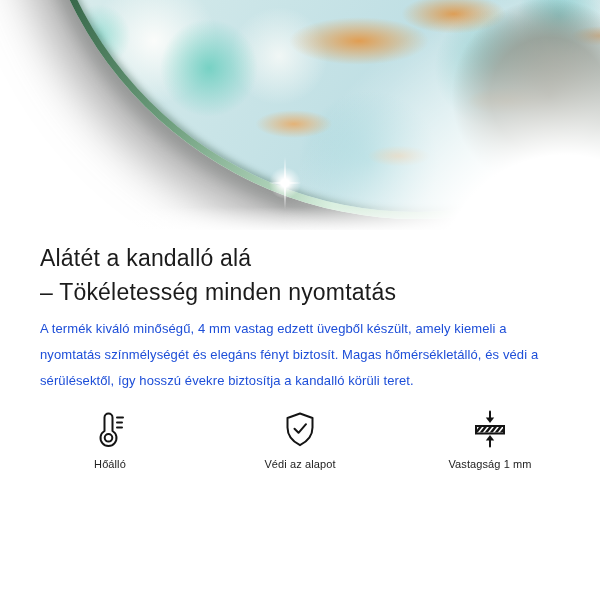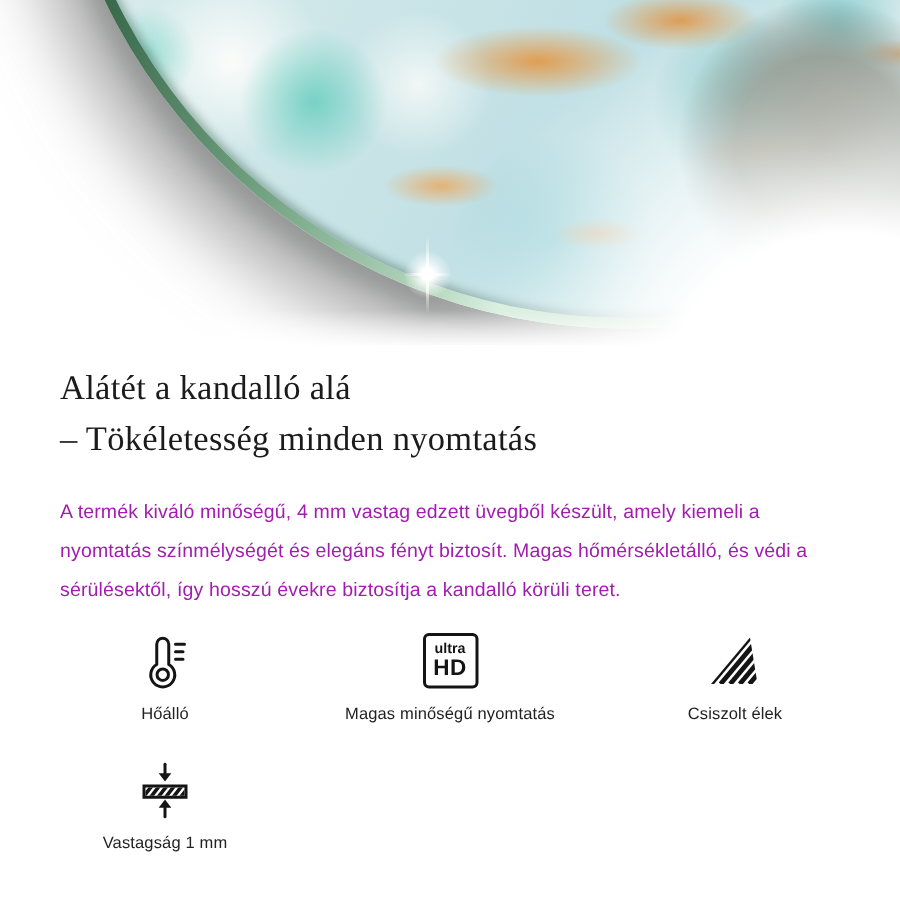--- a/index.html
+++ b/index.html
@@ -49,25 +49,25 @@
   .hero-fade{
     position:absolute;inset:0;z-index:3;pointer-events:none;
     background:
       radial-gradient(circle 300px at 565px 280px, #fff 0 125px, rgba(255,255,255,0) 290px),
       linear-gradient(to bottom, rgba(255,255,255,0) 90%, rgba(255,255,255,.9) 100%);
   }
 
   
   .content{position:relative;padding:8px 40px 0;}
   h1{
-    margin:4px 0 0;font-family:Liberation Serif, serif;font-weight:400;
+    margin:4px 0 0;font-family:Liberation Sans, sans-serif;font-weight:400;
     font-size:23px;line-height:1.47;color:#1b1b1b;letter-spacing:.2px;
   }
   .desc{
-    margin:18px 0 0;font-size:13px;line-height:26px;color:#a21caf;letter-spacing:.1px;
+    margin:6px 0 0;font-size:13px;line-height:26px;color:#1d4ed8;letter-spacing:.1px;
   }
 
   .features{
     display:grid;grid-template-columns:repeat(3,1fr);row-gap:26px;
     margin:16px -25px 0;
   }
   .feature{display:flex;flex-direction:column;align-items:center;}
   .f-icon{height:38px;display:flex;align-items:center;justify-content:center;}
   .f-label{margin-top:10px;font-size:11px;color:#222;letter-spacing:.1px;}
   svg.ic{display:block;}
@@ -106,52 +106,32 @@
         <div class="f-icon">
           <svg class="ic" width="40" height="40" viewBox="0 0 40 40" fill="none" stroke="#141414" stroke-width="2" stroke-linecap="round" stroke-linejoin="round">
             <path d="M14.5 8.5 a4 4 0 0 1 8 0 V22 a8 8 0 1 1 -8 0 Z"></path>
             <circle cx="18.5" cy="28.8" r="3.8"></circle>
             <path d="M27 8.5 h6 M27 13.5 h5 M27 18.5 h5"></path>
           </svg>
         </div>
         <div class="f-label">Hőálló</div>
       </div>
 
+
       <div class="feature">
         <div class="f-icon">
-          <div class="hd-box">
-            <span class="hd-top">ultra</span>
-            <span class="hd-bottom">HD</span>
-          </div>
+          <svg class="ic" width="40" height="40" viewBox="0 0 40 40" fill="none" stroke="#141414" stroke-width="2" stroke-linecap="round" stroke-linejoin="round">
+            <path d="M20 4.5 L32.5 9 v9.5 c0 8.8 -5.6 14.2 -12.5 17.7 C13.1 32.7 7.5 27.3 7.5 18.5 V9 Z"></path>
+            <path d="M14.5 19.8 l4 4 L26 15.2"></path>
+          </svg>
         </div>
-        <div class="f-label">Magas minőségű nyomtatás</div>
+        <div class="f-label">Védi az alapot</div>
       </div>
 
 
-
-      <div class="feature">
-        <div class="f-icon">
-          <svg class="ic" width="40" height="40" viewBox="0 0 40 40" fill="none">
-            <defs>
-                <clipPath id="tri">
-                  <path d="M4 35 L35 35 L30 4 Z"></path>
-                </clipPath>
-              </defs>
-            <g clip-path="url(#tri)" stroke="#141414" stroke-width="3.2">
-              <path d="M4 35 L30 4"></path>
-              <path d="M10.4 35 L36.4 4"></path>
-              <path d="M16.8 35 L42.8 4"></path>
-              <path d="M23.2 35 L49.2 4"></path>
-              <path d="M29.6 35 L55.6 4"></path>
-              <path d="M36 35 L62 4"></path>
-            </g>
-          </svg>
-        </div>
-        <div class="f-label">Csiszolt élek</div>
-      </div>
 
       <div class="feature">
         <div class="f-icon">
           <svg class="ic" width="40" height="40" viewBox="0 0 40 40" fill="none">
             <defs>
                 <clipPath id="bar">
                   <rect x="7" y="18" width="26" height="5.5"></rect>
                 </clipPath>
               </defs>
             <g stroke="#141414" stroke-width="2">

